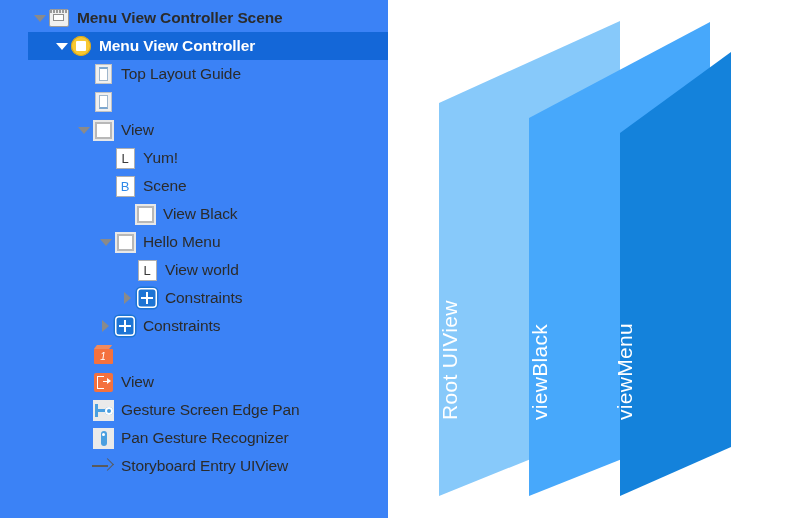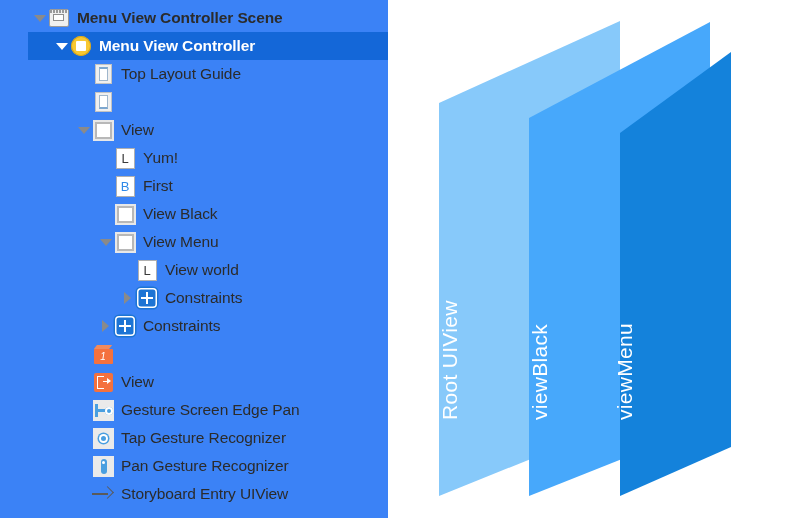--- a/index.html
+++ b/index.html
@@ -396,35 +396,35 @@
           <span class="icon-slot">
             <span class="ic-letter">L</span>
           </span>
           <span class="row-label">Yum!</span>
         </div>
         <div class="row" style="padding-left: 70px;">
           <span class="twisty"></span>
           <span class="icon-slot">
             <span class="ic-letter blue">B</span>
           </span>
-          <span class="row-label">First</span>
-        </div>
-        <div class="row" style="padding-left: 70px;">
+          <span class="row-label">Scene</span>
+        </div>
+        <div class="row" style="padding-left: 70px; margin-left: 20px;">
           <span class="twisty"></span>
           <span class="icon-slot">
             <span class="ic-view framed"></span>
           </span>
           <span class="row-label">View Black</span>
         </div>
         <div class="row" style="padding-left: 70px;">
           <span class="twisty open"></span>
           <span class="icon-slot">
             <span class="ic-view framed"></span>
           </span>
-          <span class="row-label">View Menu</span>
+          <span class="row-label">Hello Menu</span>
         </div>
         <div class="row" style="padding-left: 92px;">
           <span class="twisty"></span>
           <span class="icon-slot">
             <span class="ic-letter">L</span>
           </span>
           <span class="row-label">View world</span>
         </div>
         <div class="row" style="padding-left: 92px;">
           <span class="twisty closed"></span>
@@ -469,29 +469,20 @@
         <div class="row" style="padding-left: 48px;">
           <span class="twisty"></span>
           <span class="icon-slot">
             <span class="ic-gesture edge">
               <i class="bar"></i>
               <i class="stem"></i>
               <i class="dot"></i>
             </span>
           </span>
           <span class="row-label">Gesture Screen Edge Pan</span>
-        </div>
-        <div class="row" style="padding-left: 48px;">
-          <span class="twisty"></span>
-          <span class="icon-slot">
-            <span class="ic-gesture tap">
-              <i class="ring"></i>
-            </span>
-          </span>
-          <span class="row-label">Tap Gesture Recognizer</span>
         </div>
         <div class="row" style="padding-left: 48px;">
           <span class="twisty"></span>
           <span class="icon-slot">
             <span class="ic-gesture pan">
               <i class="pin"></i>
             </span>
           </span>
           <span class="row-label">Pan Gesture Recognizer</span>
         </div>

